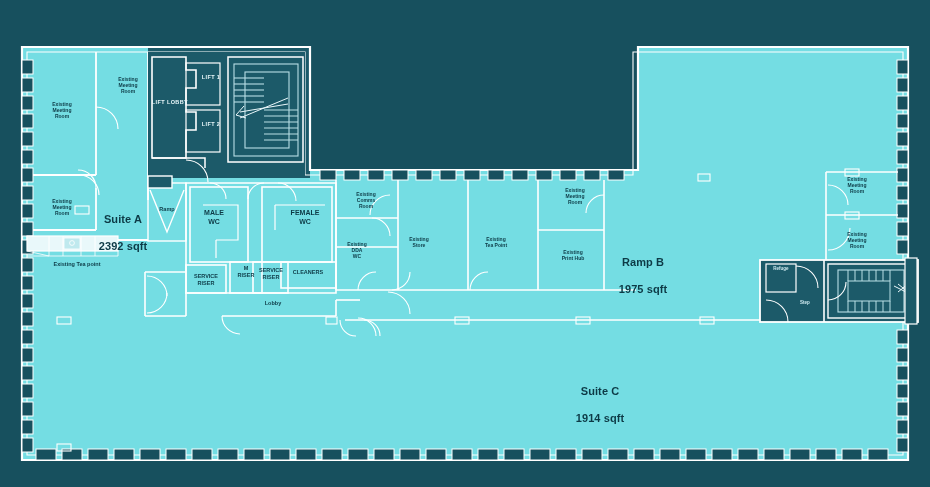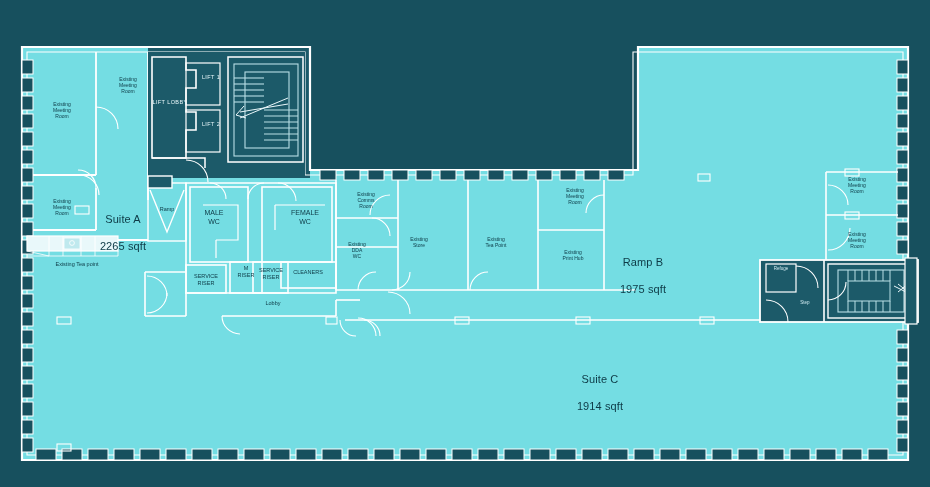--- a/index.html
+++ b/index.html
@@ -1,21 +1,21 @@
 <!DOCTYPE html>
 <html><head>
 <meta charset="utf-8">
 <title>Floor Plan</title>
 <style>
   html,body{margin:0;padding:0;background:#17505e;}
   body{
     width:930px;height:487px;overflow:hidden;
     font-family:"Liberation Sans","DejaVu Sans",sans-serif;
   }
-  #plan-root{position:relative;width:930px;height:487px;background:#17505e;}
+  #plan-root{position:relative;width:930px;height:487px;background:#17505e;font-weight:bold;}
   #plan-svg{position:absolute;left:0;top:0;}
   .lbl{
     position:absolute;color:#0d3a46;text-align:center;
     line-height:1.22;white-space:pre-line;pointer-events:none;
     font-family:"Liberation Sans","DejaVu Sans",sans-serif;
   }
   .lbl-suite{font-size:11px;letter-spacing:.1px;}
   .lbl-room{font-size:5px;}
   .lbl-small{font-size:5.5px;}
   .lbl-med{font-size:7px;}
@@ -355,27 +355,27 @@
       <rect x="148" y="183" width="38" height="58"></rect>
       <path d="M150,190 L167,232 L184,190"></path>
       <rect x="148" y="176" width="24" height="12" fill="#1c5a69"></rect>
     </g>
 
   </svg>
 
   <div>
     <div class="lbl lbl-suite" style="left:63px;top:200px;width:120px;">
       <span>Suite A</span><br>
-      <span>2265 sqft</span>
+      <span>2392 sqft</span>
     </div>
     <div class="lbl lbl-suite" style="left:583px;top:243px;width:120px;">
       <span>Ramp B</span><br>
       <span>1975 sqft</span>
     </div>
-    <div class="lbl lbl-suite" style="left:540px;top:360px;width:120px;">
+    <div class="lbl lbl-suite" style="left:540px;top:372px;width:120px;">
       <span>Suite C</span><br>
       <span>1914 sqft</span>
     </div>
   </div>
 
   <div>
     <div class="lbl lbl-room" style="left:32px;top:101px;width:60px;">Existing
 Meeting
 Room</div>
     <div class="lbl lbl-room" style="left:98px;top:76px;width:60px;">Existing

